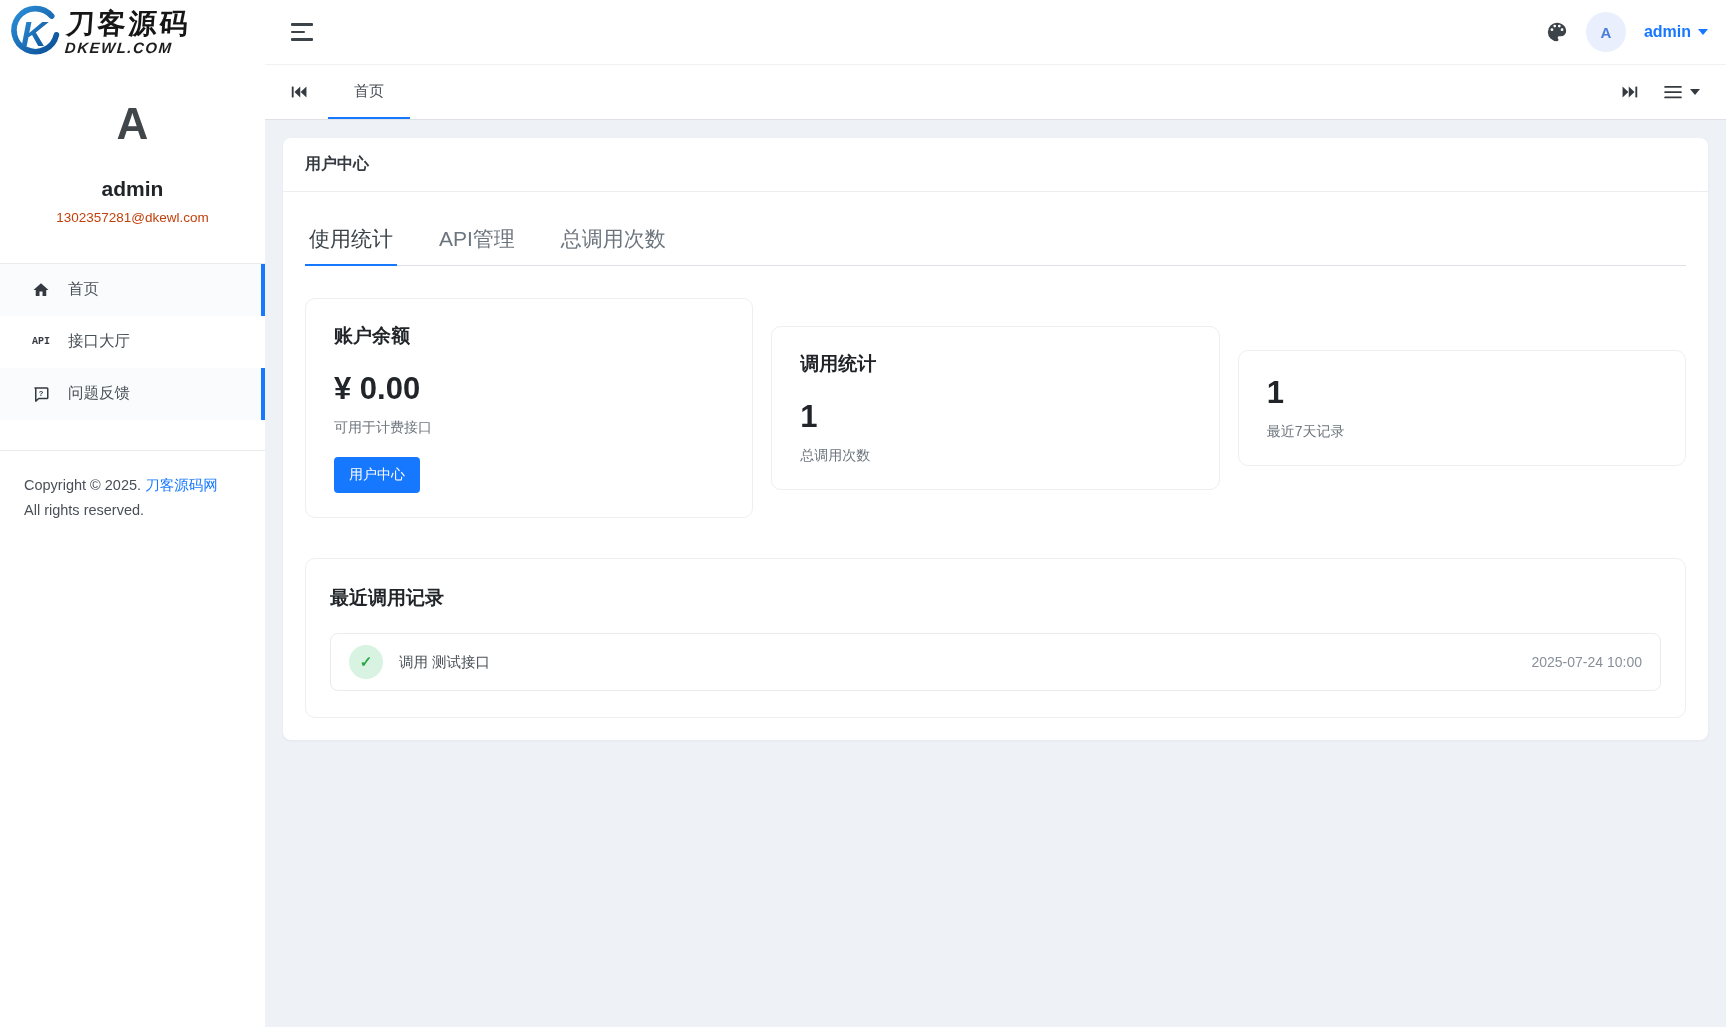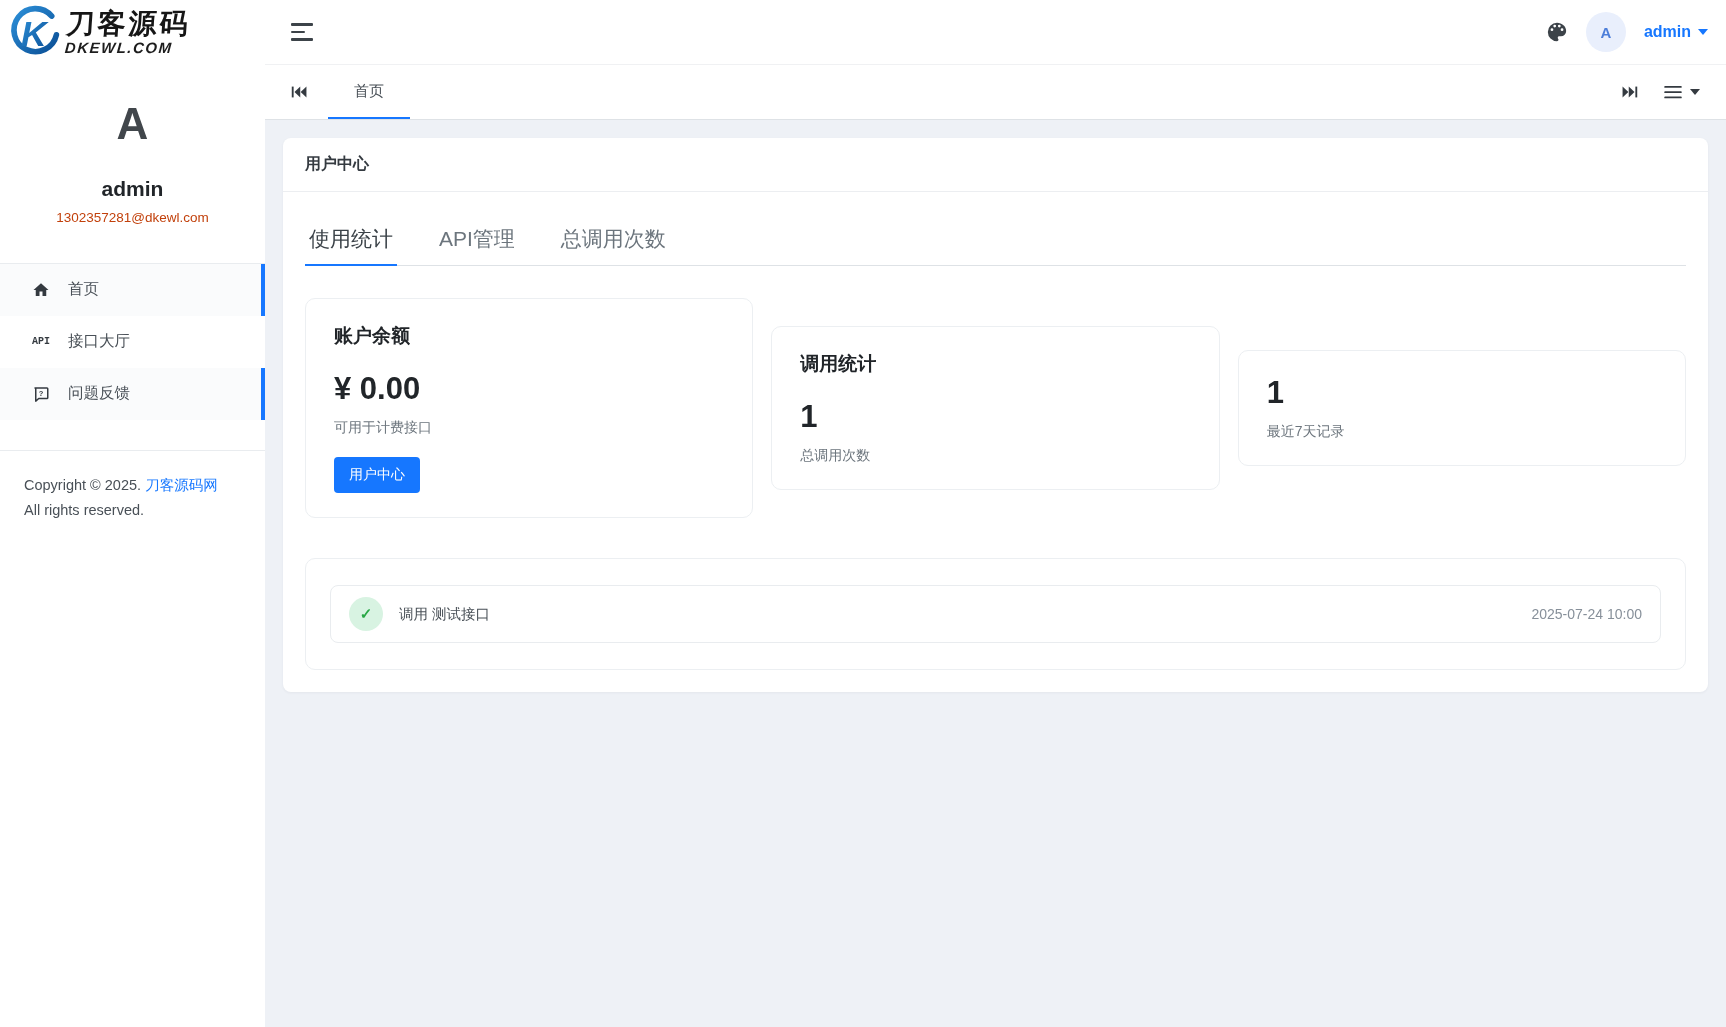--- a/index.html
+++ b/index.html
@@ -225,20 +225,21 @@
                 <div class="stat-value">1</div>
                 <div class="stat-caption">总调用次数</div>
               </div>
               <div class="stat-card">
                 <div class="stat-value">1</div>
                 <div class="stat-caption">最近7天记录</div>
               </div>
             </div>
 
             <div class="recent-card">
+              <h3>最近调用记录</h3>
               <div class="record">
                 <span class="check-badge">
                   <span>✓</span>
                 </span>
                 <span class="record-text">调用 测试接口</span>
                 <span class="record-time">2025-07-24 10:00</span>
               </div>
             </div>
 
           </div>

